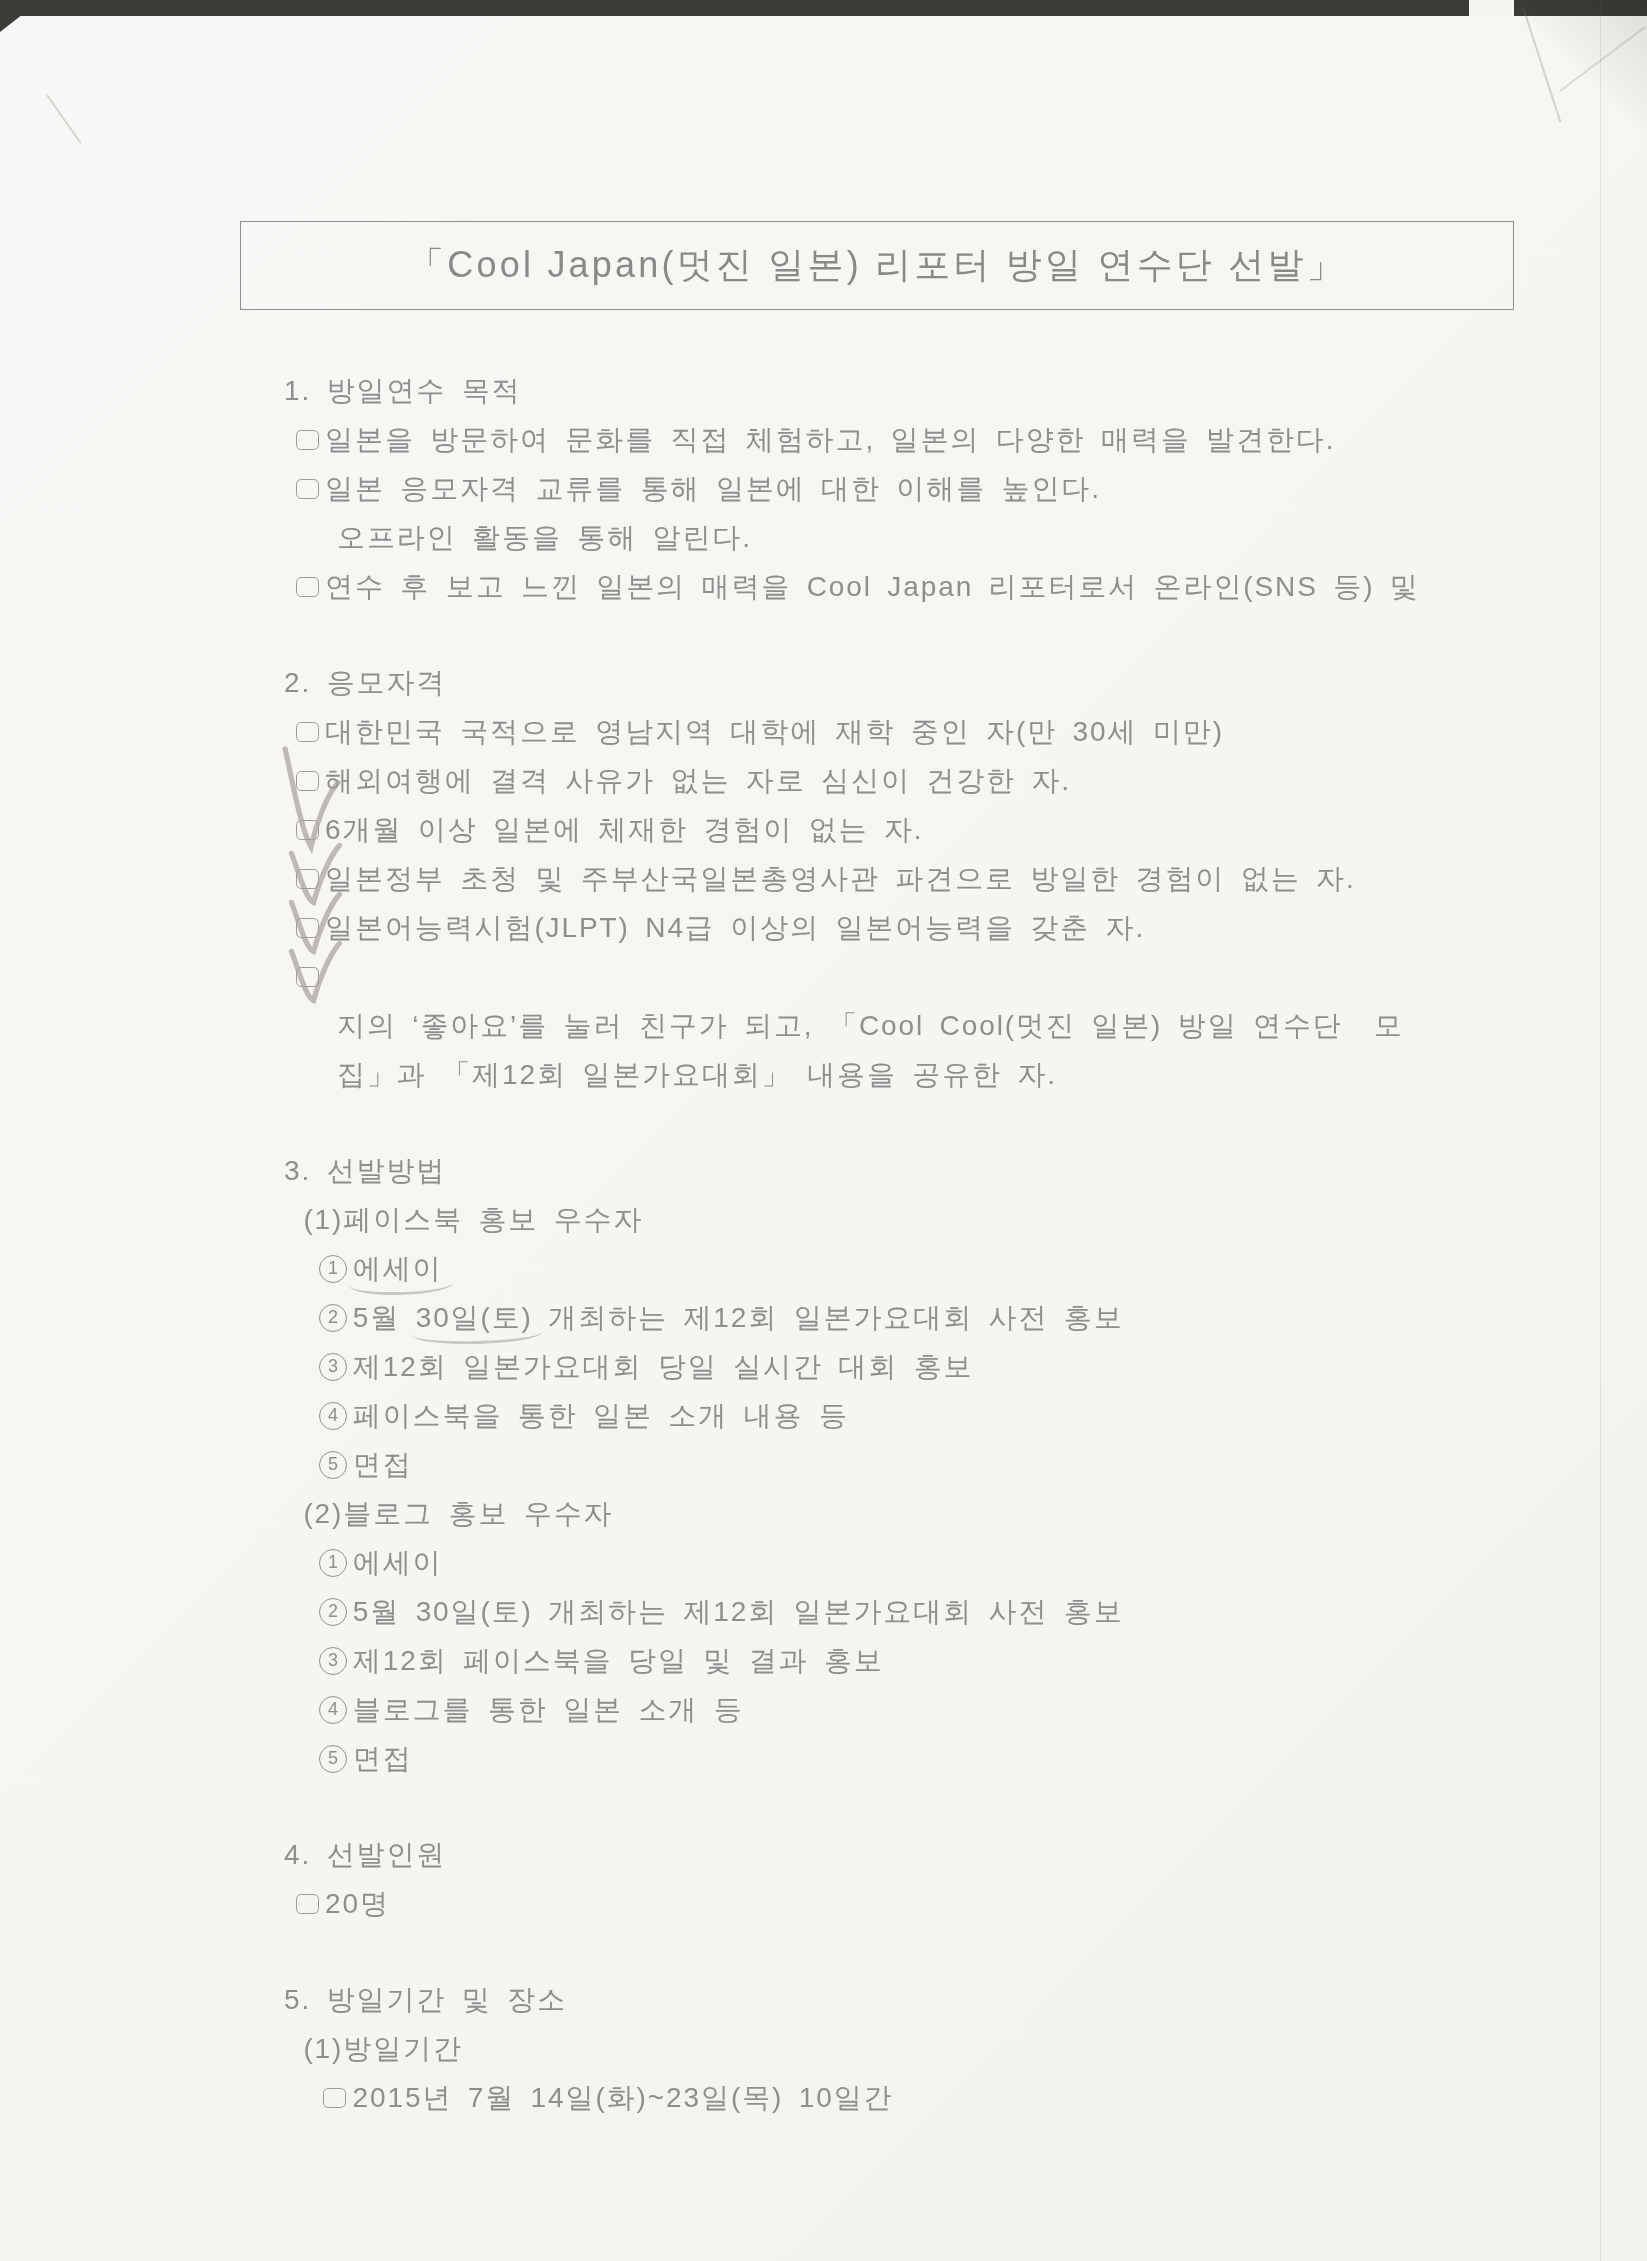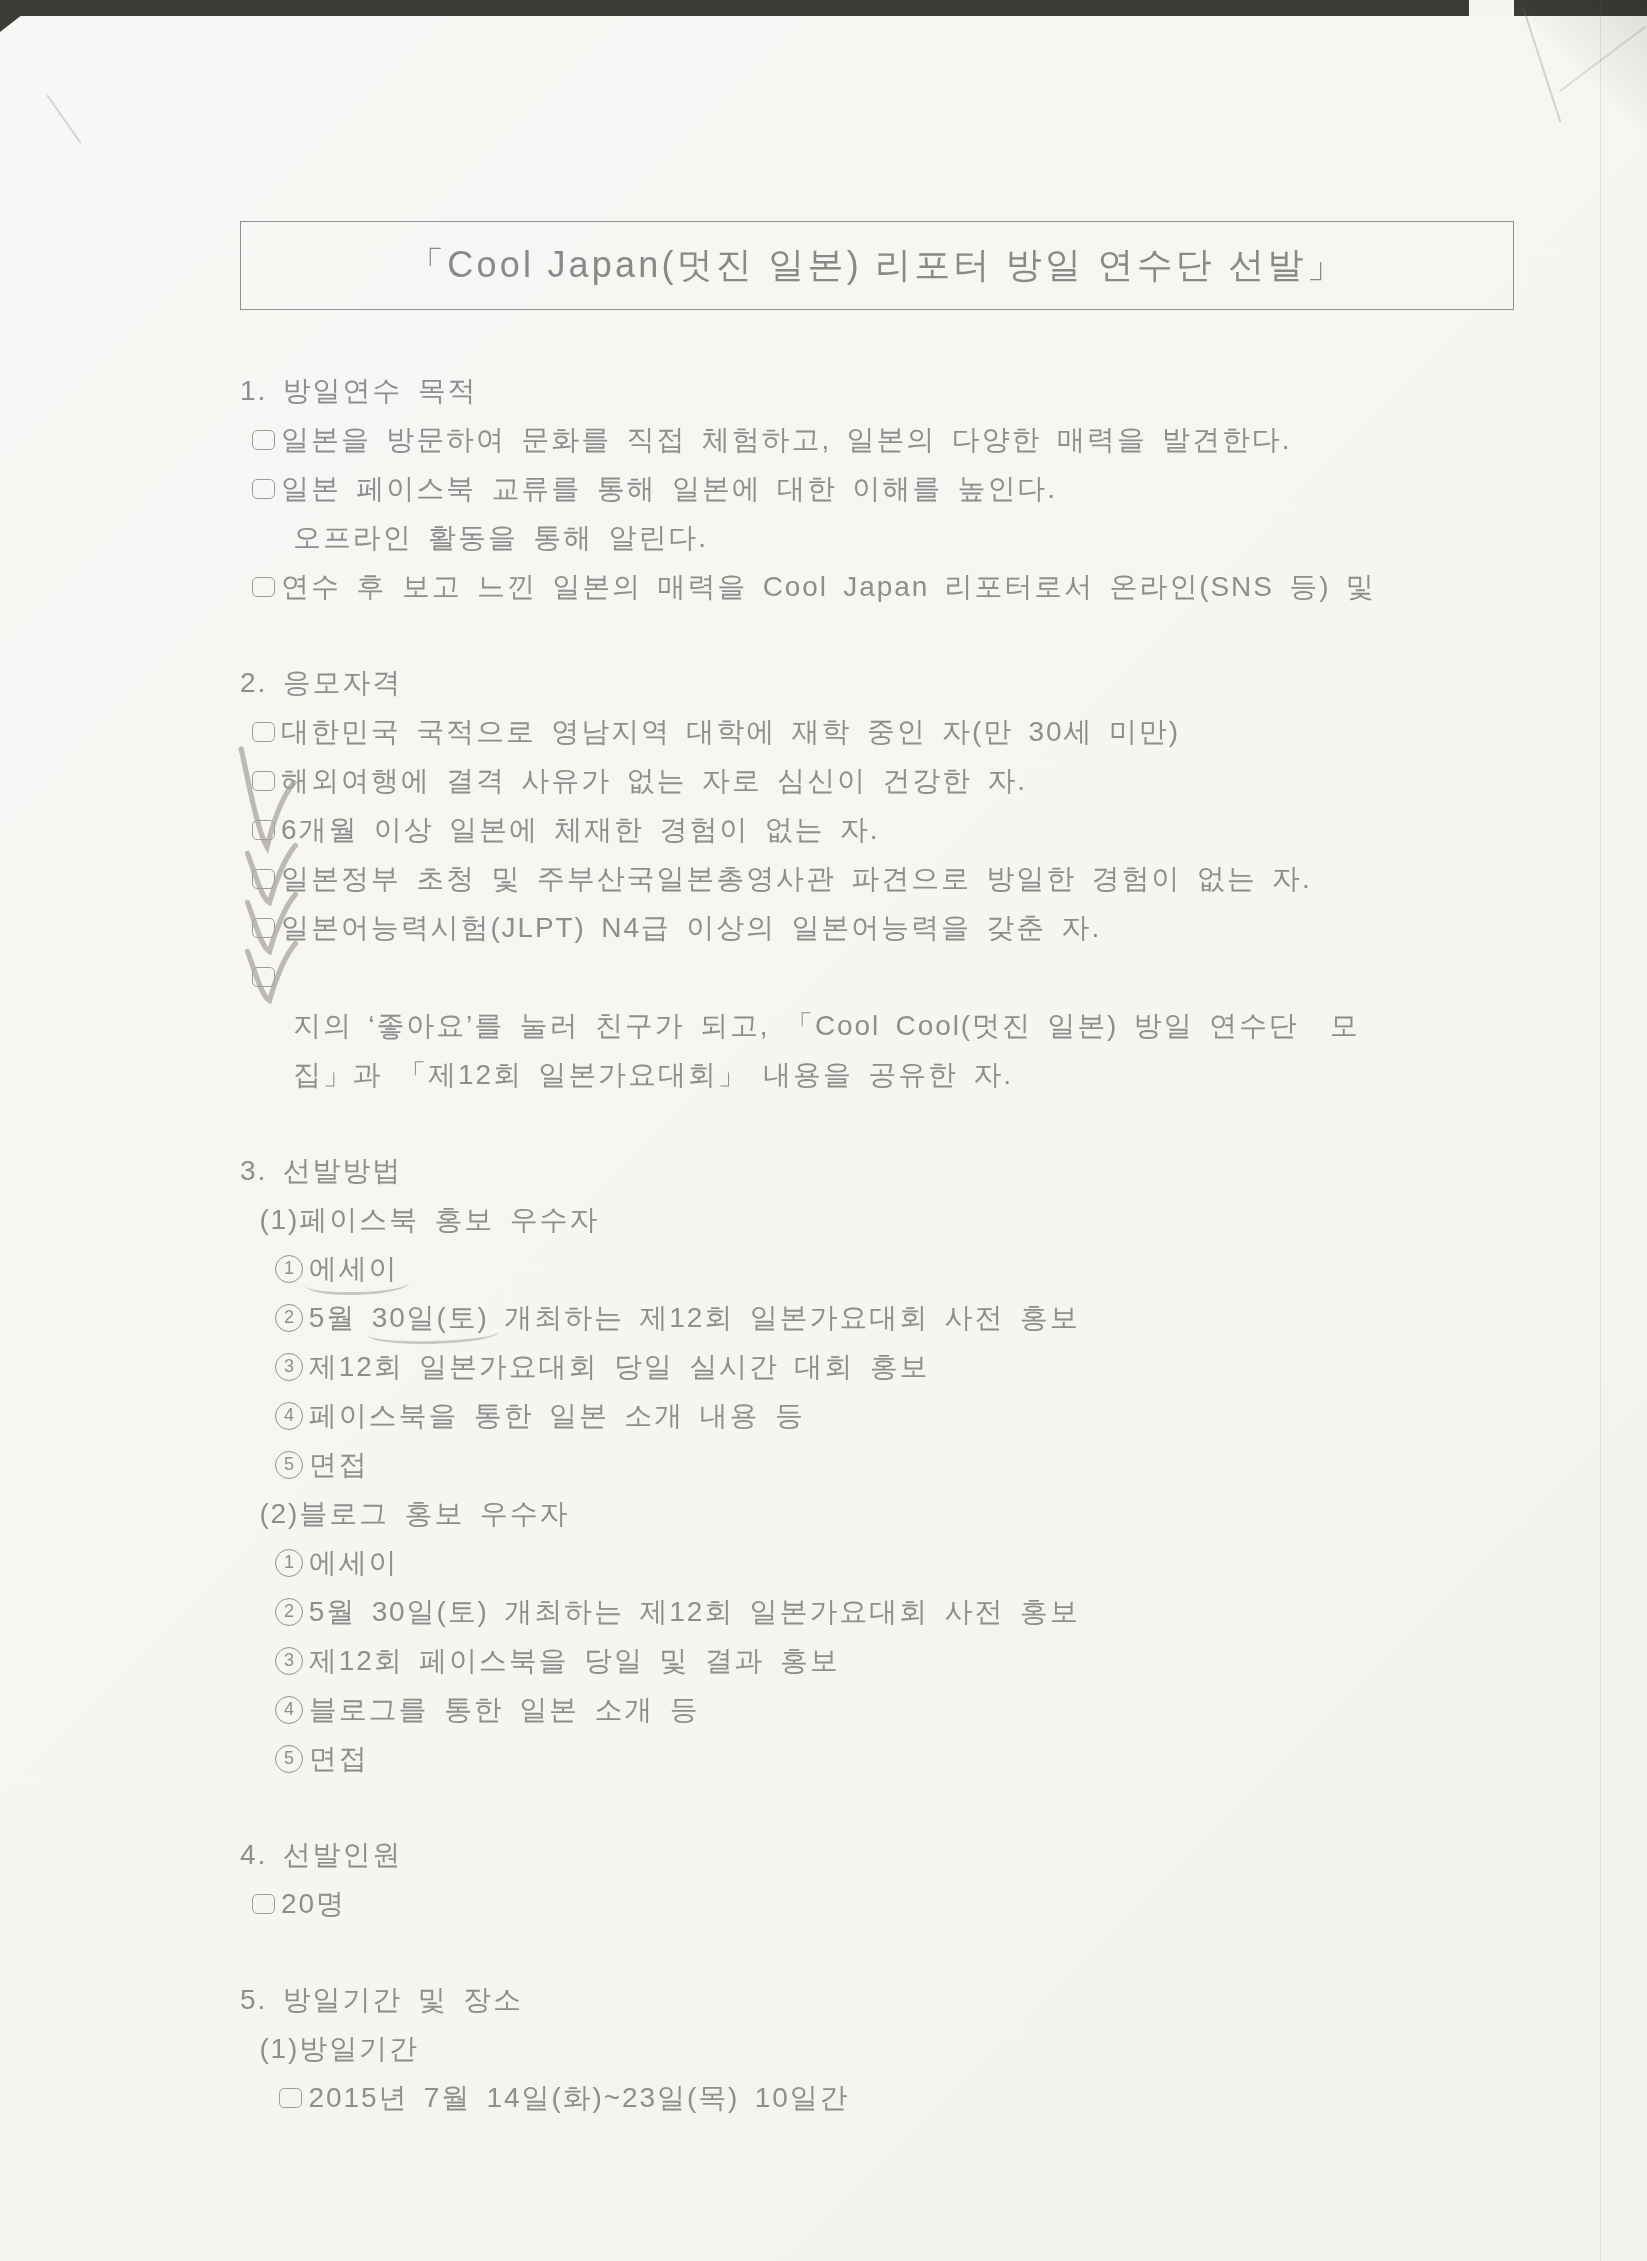--- a/index.html
+++ b/index.html
@@ -30,21 +30,21 @@
     background:rgba(140,138,130,0.32);transform:rotate(55deg);transform-origin:left center;border-radius:1.3px;}
   
   .content{position:absolute;left:240px;top:221px;width:1292px;}
   .title-box{
     box-sizing:border-box;width:1274px;height:89px;border:1.9px solid #8f8f8d;
     display:flex;align-items:center;justify-content:center;
     font-size:36px;letter-spacing:3.2px;color:#898987;margin-bottom:56px;white-space:pre;
   }
   .line{display:flex;align-items:center;height:49px;font-size:28px;letter-spacing:1.9px;
     word-spacing:5.8px;white-space:pre;color:#8e8e8c;}
-  .sec{margin-top:47px;}
+  .sec{margin-top:47px;margin-left:44px;}
   .sec.first{margin-top:0;}
   .it{margin-left:11.6px;}
   .it2{margin-left:39px;}
   .cont{margin-left:53px;}
   .sub{margin-left:19.4px;}
   .ci{margin-left:35px;}
   .t{display:inline-flex;align-items:baseline;white-space:pre;}
   .cb{flex:none;box-sizing:border-box;width:23px;height:20px;border:1.9px solid #9b9b98;
     border-radius:5.2px;margin-right:6.5px;position:relative;}
   .cn{flex:none;box-sizing:border-box;width:28px;height:28px;border:1.9px solid #90908e;border-radius:50%;
@@ -79,21 +79,21 @@
     </div>
 
     <div class="sec first">
       <div class="line h"><span class="t">1. 방일연수 목적</span></div>
       <div class="line it">
         <span class="cb"></span>
         <span class="t">일본을 방문하여 문화를 직접 체험하고, 일본의 다양한 매력을 발견한다.</span>
       </div>
       <div class="line it">
         <span class="cb"></span>
-        <span class="t">일본 페이스북 교류를 통해 일본에 대한 이해를 높인다.</span>
+        <span class="t">일본 응모자격 교류를 통해 일본에 대한 이해를 높인다.</span>
       </div>
       <div class="line cont">
         <span class="t">오프라인 활동을 통해 알린다.</span>
       </div>
       <div class="line it">
         <span class="cb"></span>
         <span class="t">연수 후 보고 느낀 일본의 매력을 Cool Japan 리포터로서 온라인(SNS 등) 및</span>
       </div>
     </div>
 

